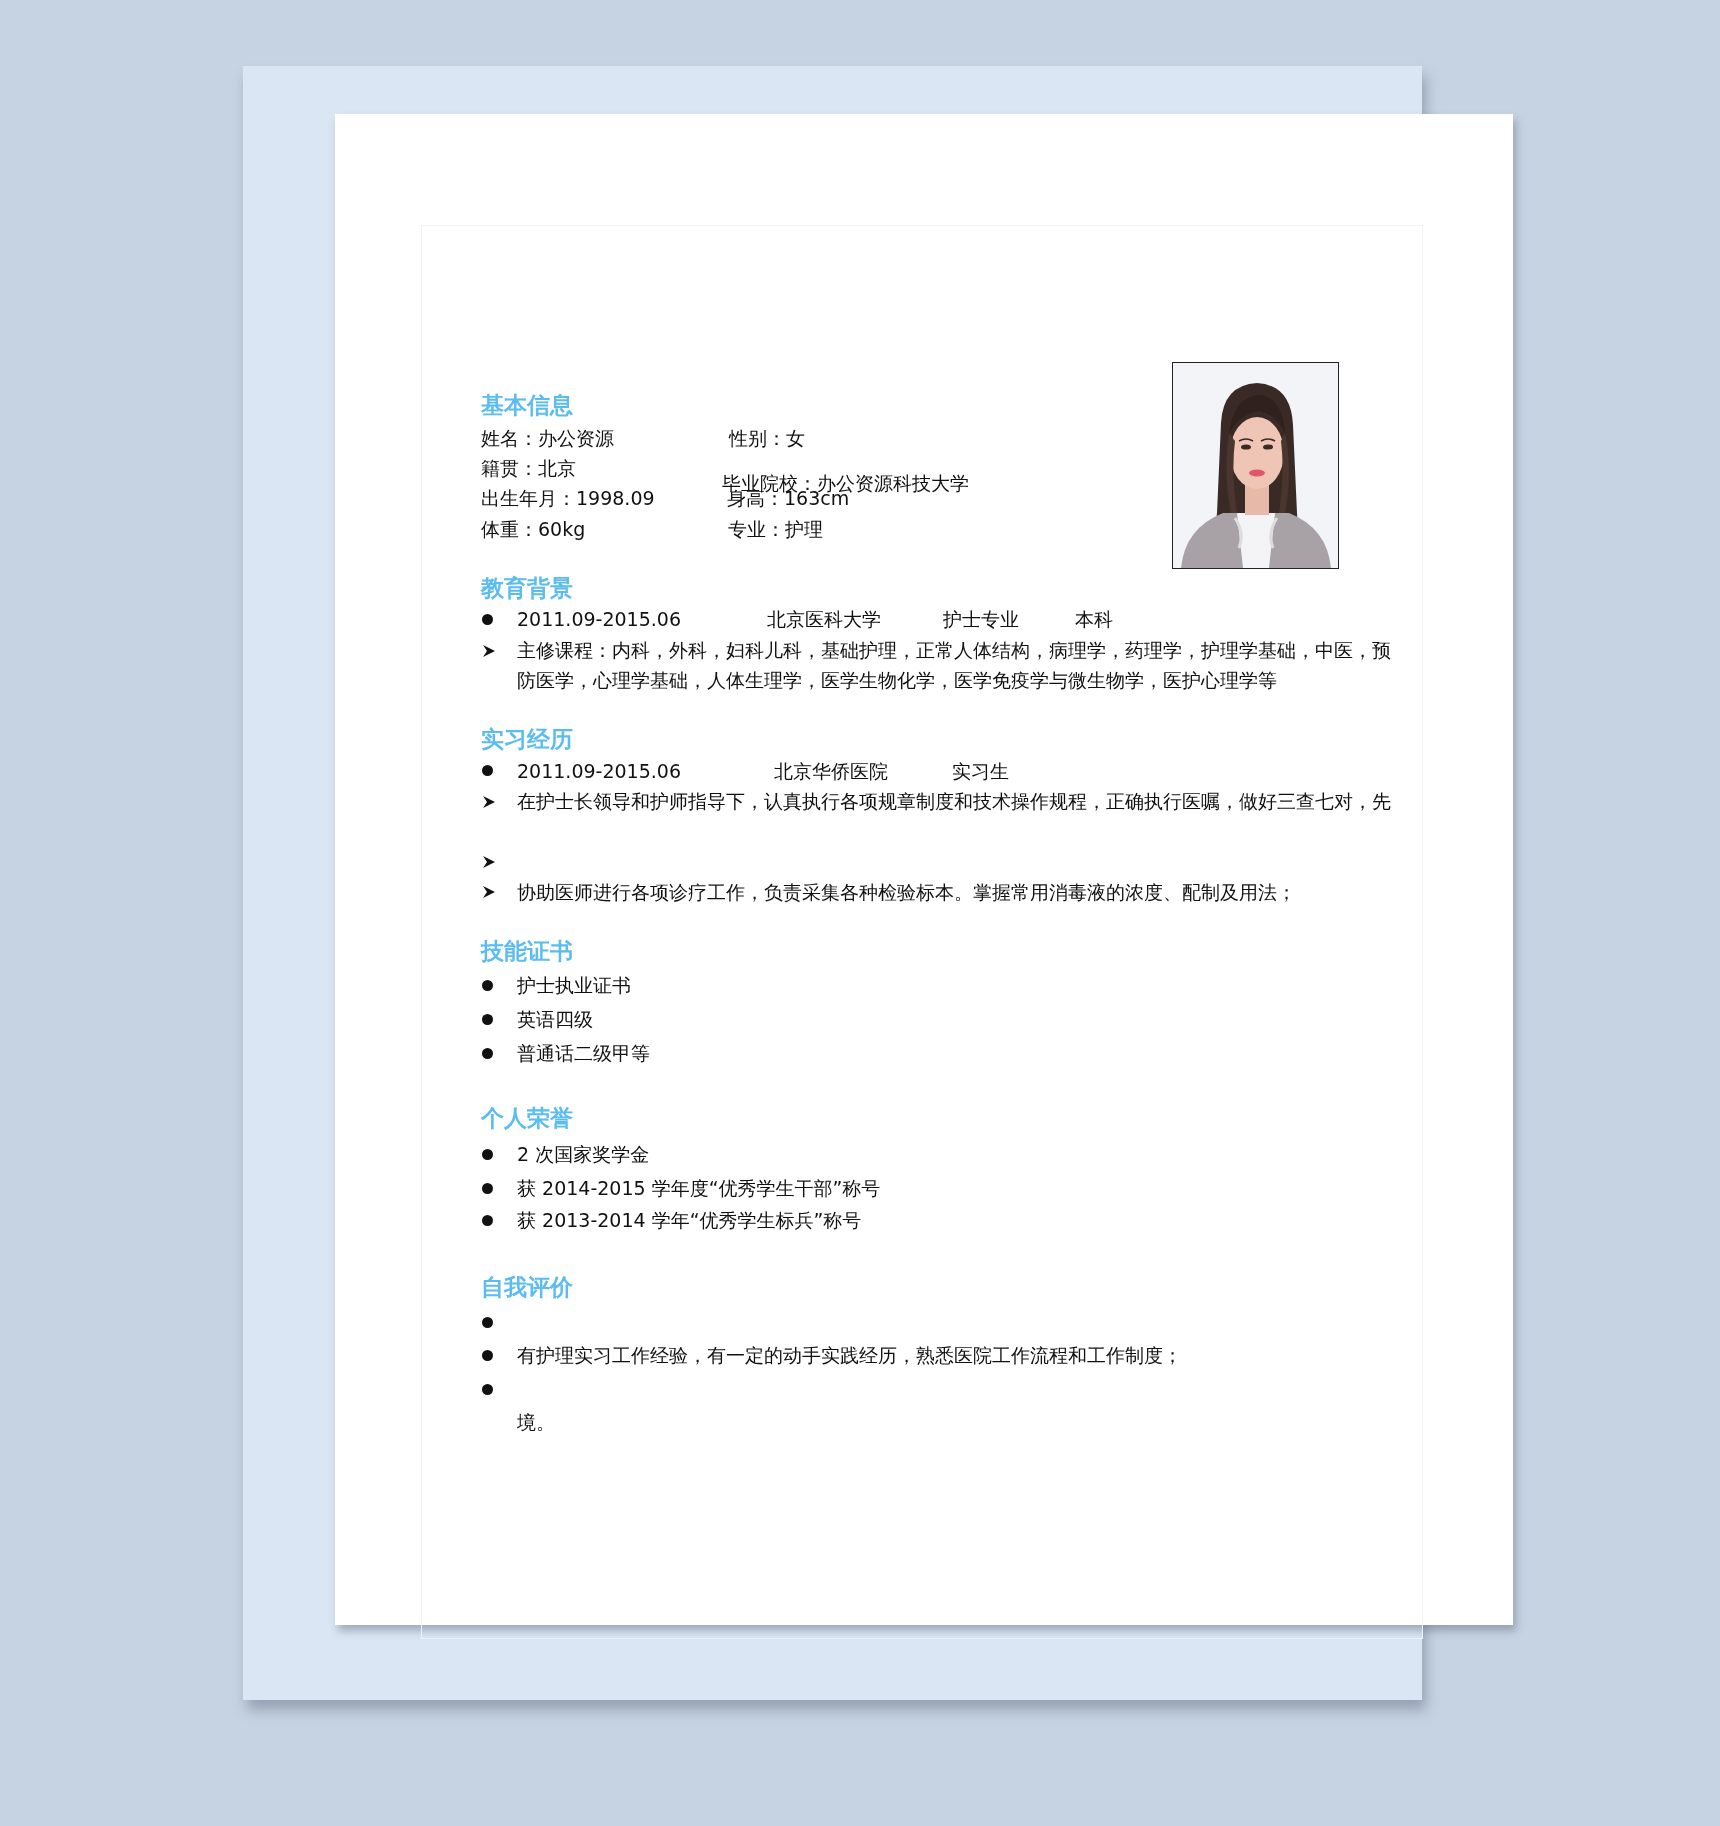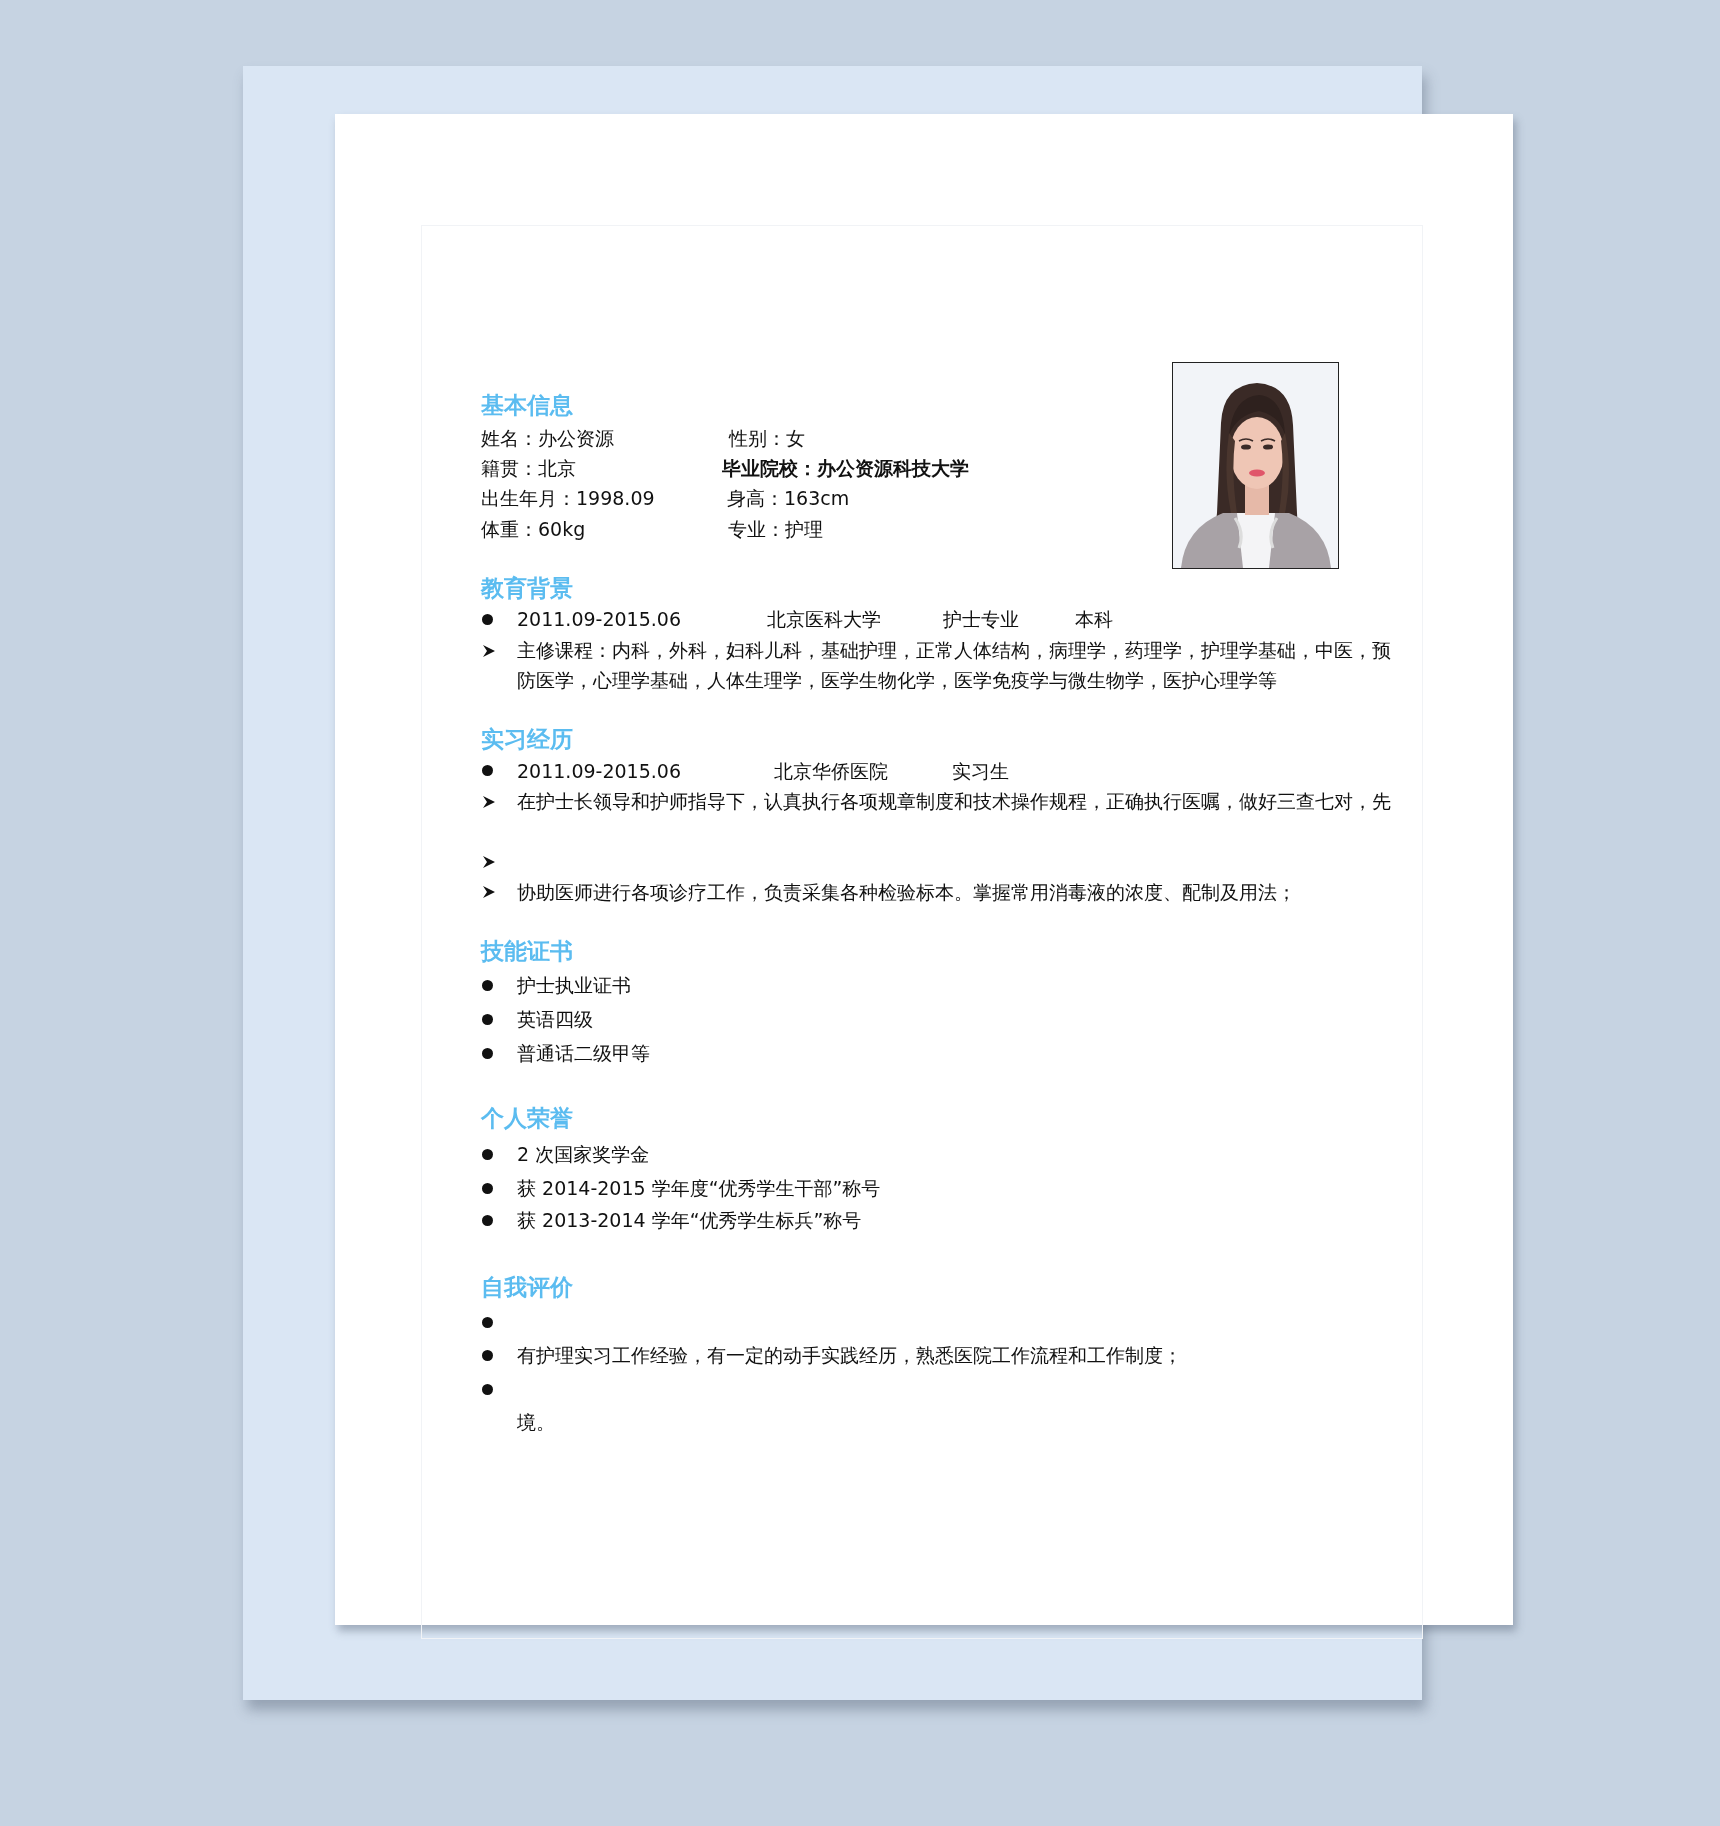--- a/index.html
+++ b/index.html
@@ -74,21 +74,21 @@
       <path d="M66 78 Q73 74 80 78 M88 78 Q95 74 102 78" stroke="#3b2b28" stroke-width="1.6" fill="none"></path>
 
       <ellipse cx="84" cy="110" rx="8" ry="3.5" fill="#e0566a"></ellipse>
     </svg>
   </div>
 
   <div class="abs heading" style="left:146px; top:277px;">基本信息</div>
   <div class="abs txt" style="left:146px; top:311px;">姓名：办公资源</div>
   <div class="abs txt" style="left:394px; top:311px;">性别：女</div>
   <div class="abs txt" style="left:146px; top:341px;">籍贯：北京</div>
-  <div class="abs txt" style="left:387px; top:341px;font-weight:bold;">毕业院校：办公资源科技大学</div>
+  <div class="abs txt" style="left:387px; top:356px;">毕业院校：办公资源科技大学</div>
   <div class="abs txt" style="left:146px; top:371px;">出生年月：1998.09</div>
   <div class="abs txt" style="left:392px; top:371px;">身高：163cm</div>
   <div class="abs txt" style="left:146px; top:402px;">体重：60kg</div>
   <div class="abs txt" style="left:393px; top:402px;">专业：护理</div>
 
   <div class="abs heading" style="left:146px; top:460px;">教育背景</div>
   <span class="bullet-dot" style="left:147px; top:500px;"></span>
   <div class="abs txt" style="left:182px; top:492px;">2011.09-2015.06</div>
   <div class="abs txt" style="left:432px; top:492px;">北京医科大学</div>
   <div class="abs txt" style="left:608px; top:492px;">护士专业</div>

